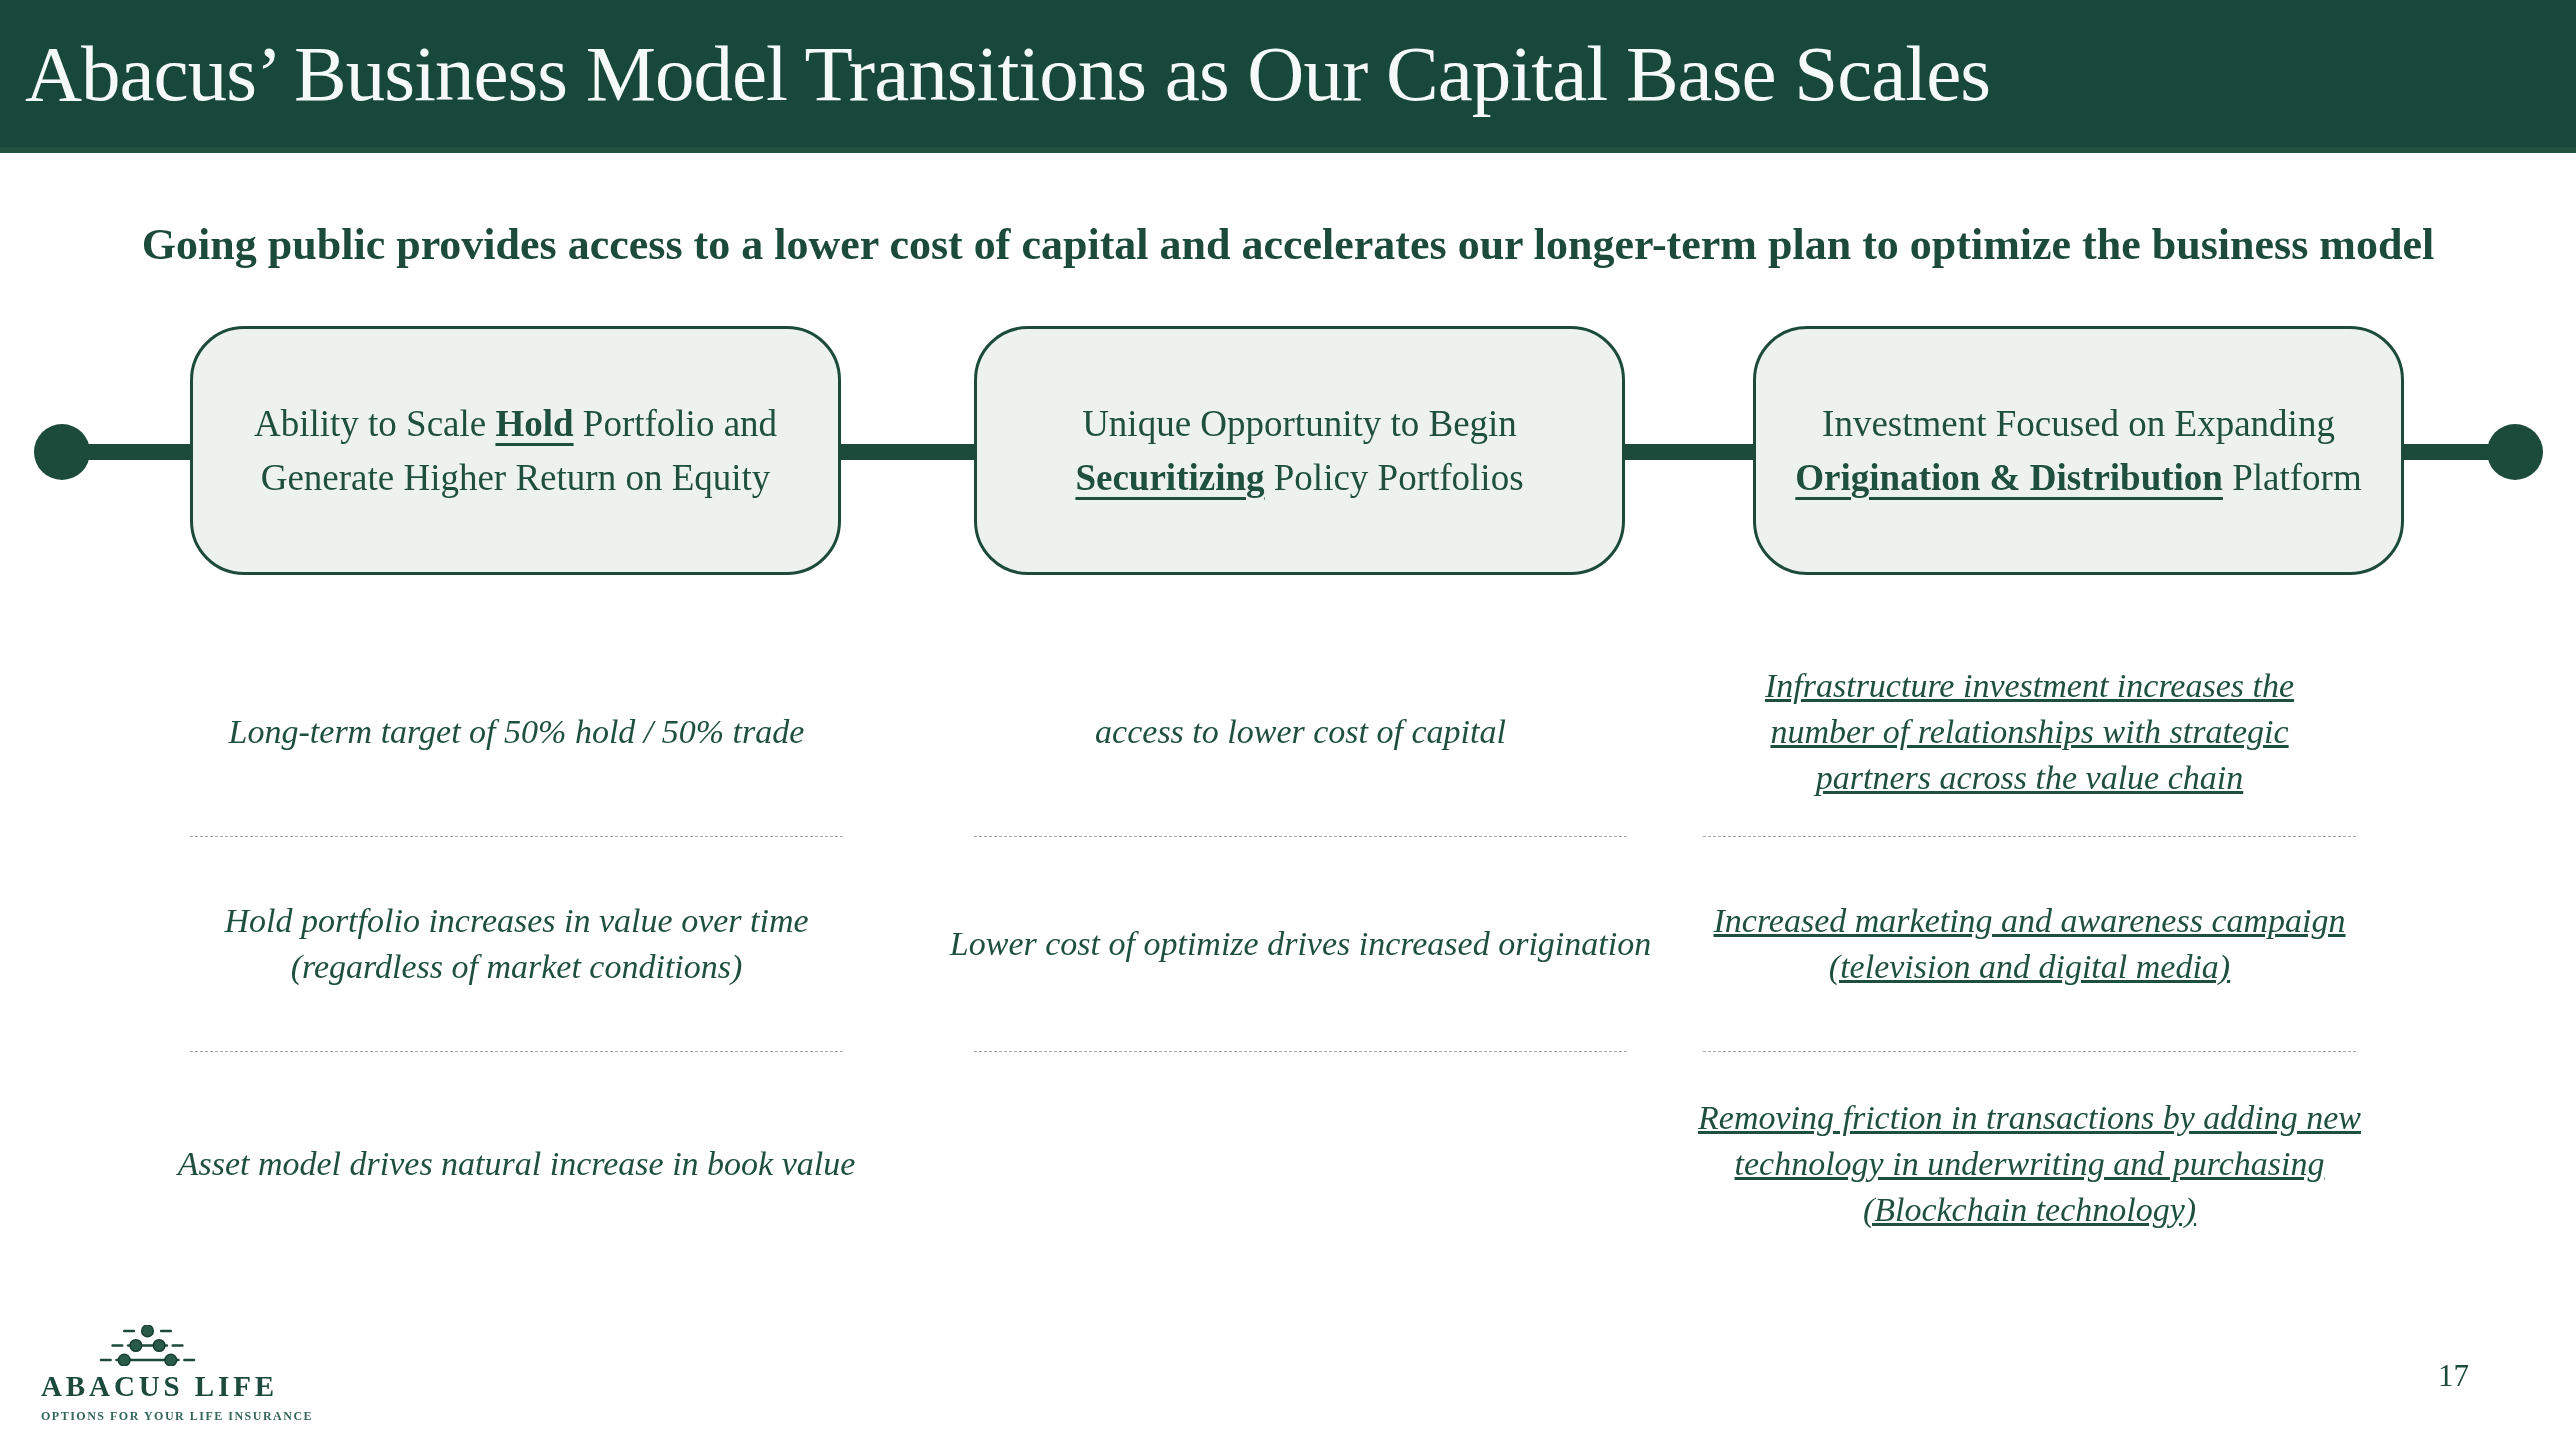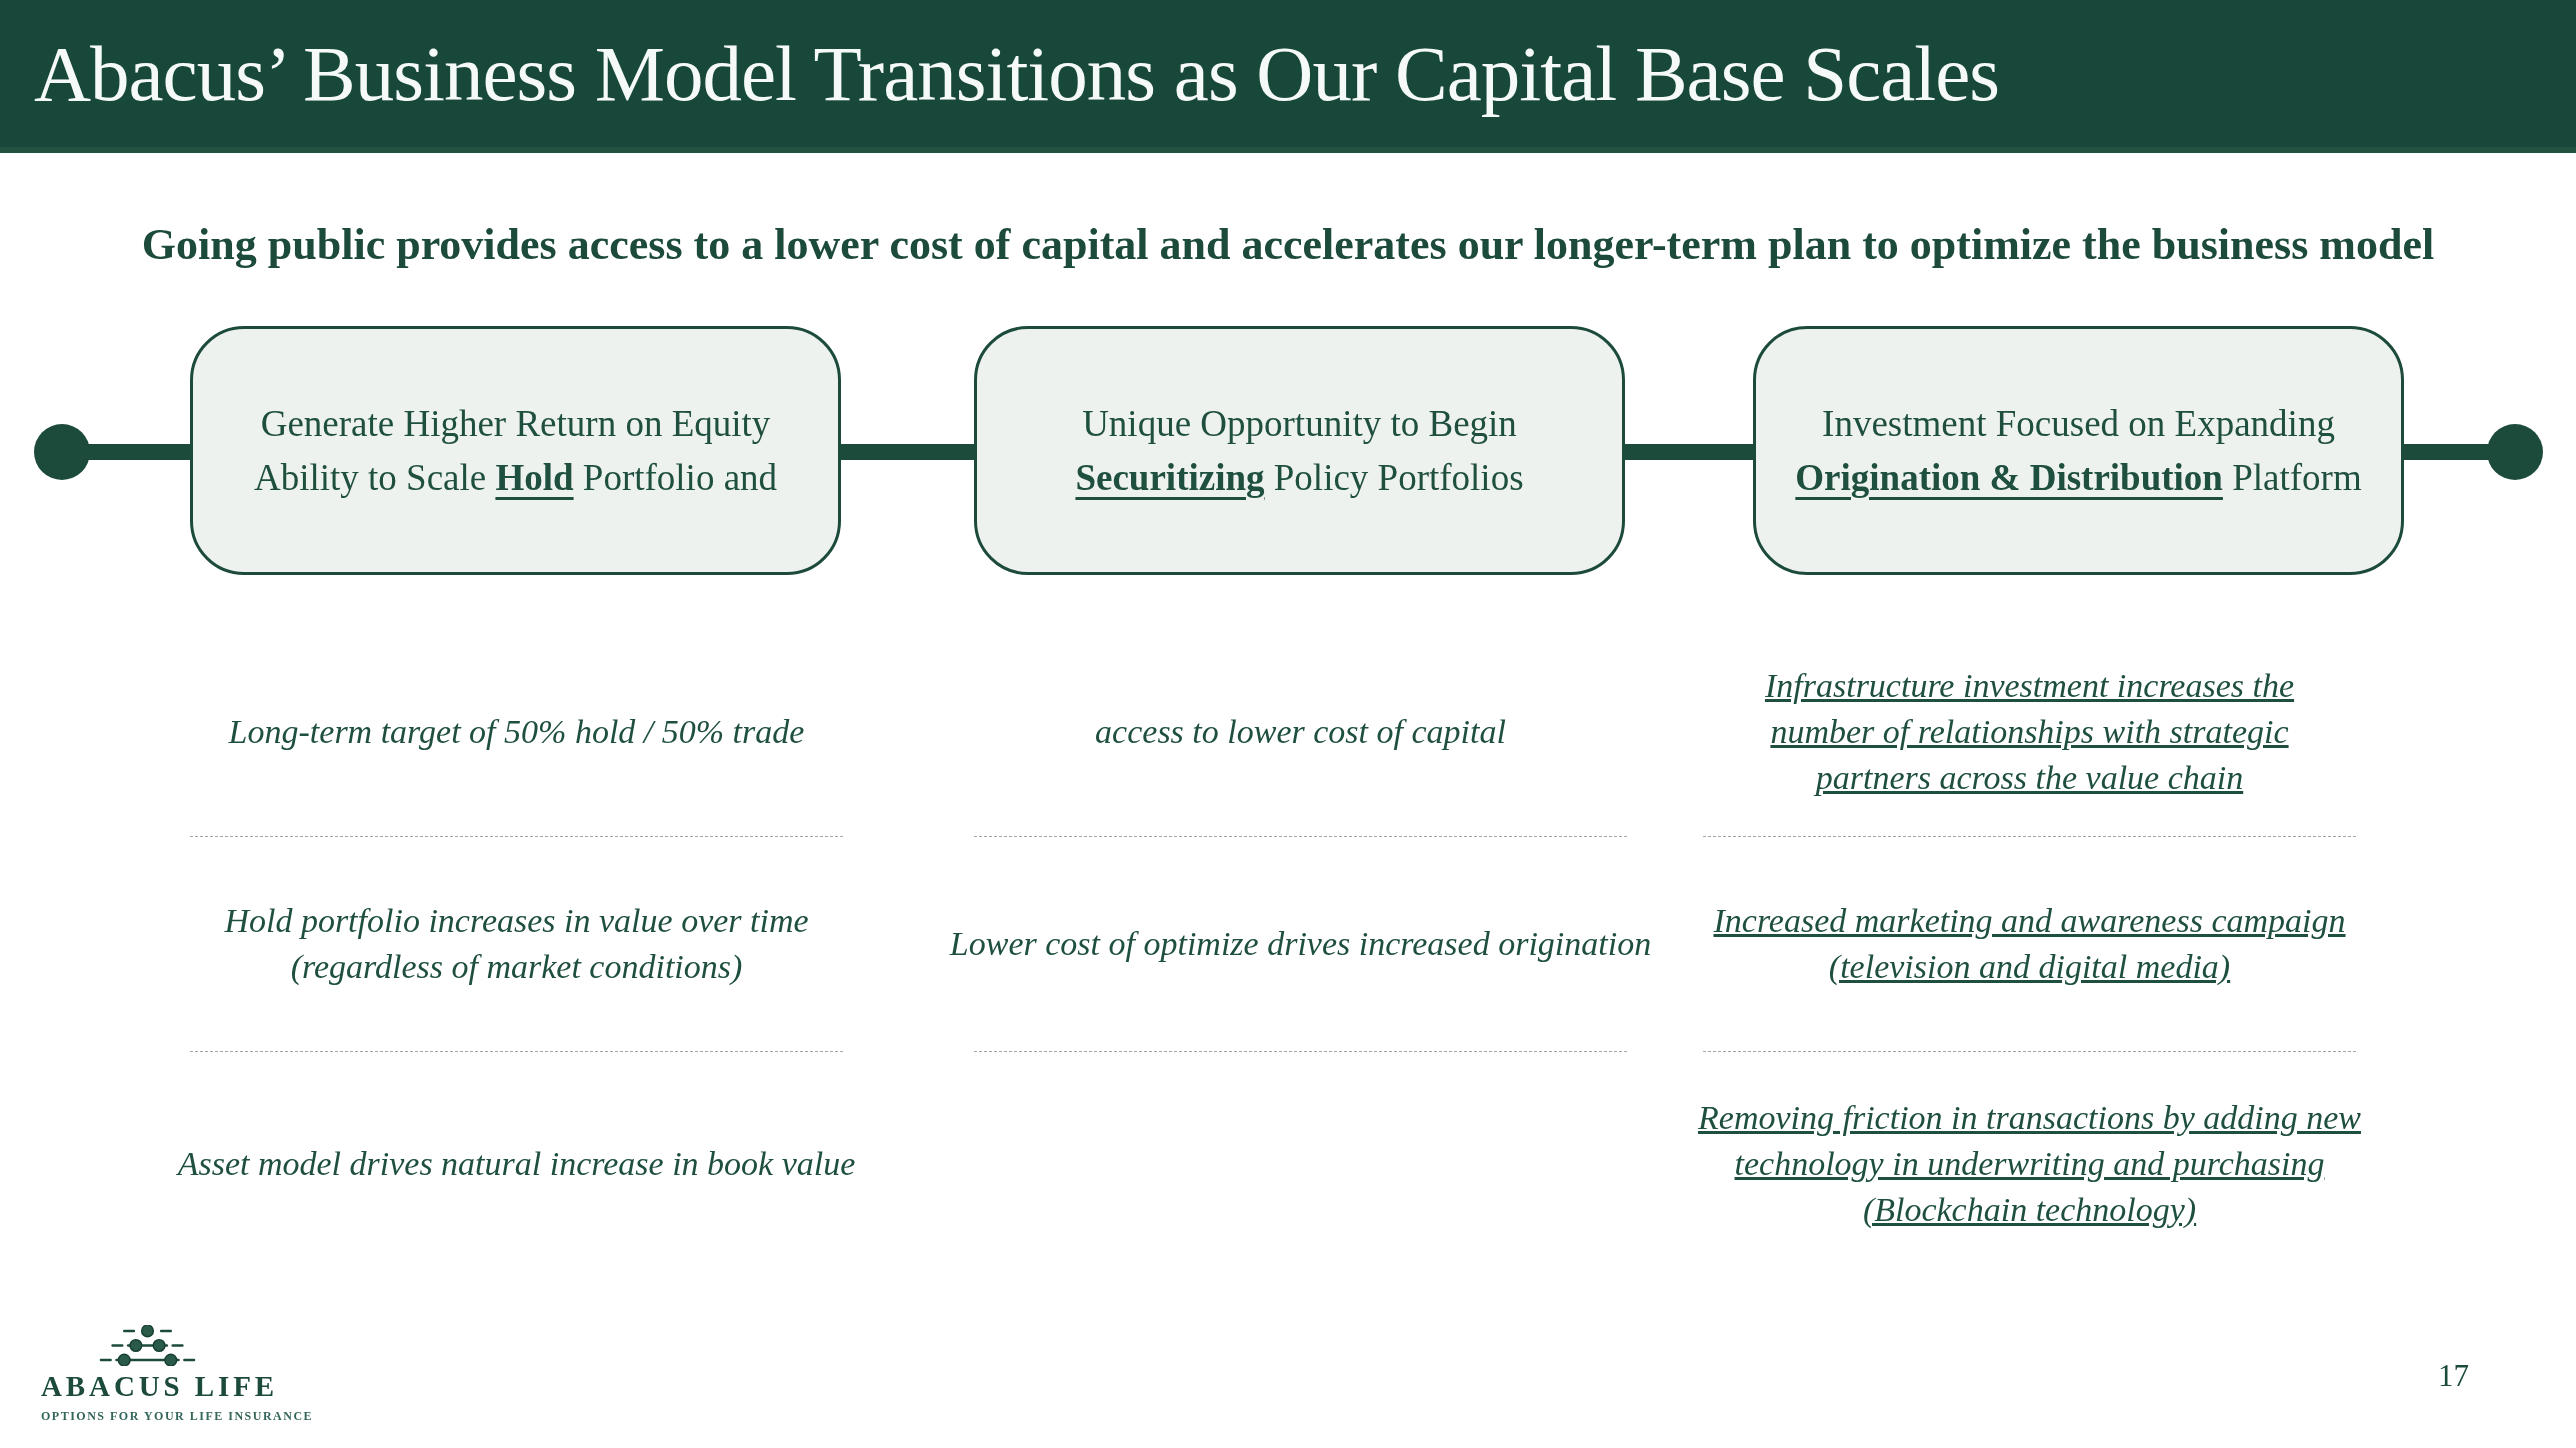--- a/index.html
+++ b/index.html
@@ -6,21 +6,21 @@
   html,body { background:#ffffff; }
   .slide {
     position:relative; width:2576px; height:1449px; background:#ffffff;
     font-family:"Liberation Serif", serif; overflow:hidden; color:#1E4F3F;
   }
 
   
   .header {
     position:absolute; left:0; top:0; width:2576px; height:153px;
     background:#174839; border-bottom:6.8px solid #20523F;
-    display:flex; align-items:center; padding-left:34px;
+    display:flex; align-items:center; padding-left:25px;
   }
   .title {
     color:#F5F9F7; font-size:79px; font-weight:normal; letter-spacing:-1px;
     white-space:nowrap;
   }
 
   
   .subtitle {
     position:absolute; top:199px; left:0; width:2576px; text-align:center;
     font-size:44px; font-weight:bold; color:#1C4A3B; white-space:nowrap;margin-top:20px;
@@ -77,22 +77,22 @@
   </div>
 
   <div class="subtitle">Going public provides access to a lower cost of capital and accelerates our longer-term plan to optimize the business model</div>
 
   <div>
     <div class="track"></div>
     <div class="dot dot-left"></div>
     <div class="dot dot-right"></div>
 
     <div class="stage-box stage-1">
+      <span class="stage-line"><span>Ability to Scale </span><span class="emph">Hold</span><span> Portfolio and</span></span>
       <span class="stage-line"><span>Generate Higher Return on Equity</span><span class="emph"></span><span></span></span>
-      <span class="stage-line"><span>Ability to Scale </span><span class="emph">Hold</span><span> Portfolio and</span></span>
     </div>
 
     <div class="stage-box stage-2">
       <span class="stage-line"><span>Unique Opportunity to Begin</span><span class="emph"></span><span></span></span>
       <span class="stage-line"><span></span><span class="emph">Securitizing</span><span> Policy Portfolios</span></span>
     </div>
 
     <div class="stage-box stage-3">
       <span class="stage-line"><span>Investment Focused on Expanding</span><span class="emph"></span><span></span></span>
       <span class="stage-line"><span></span><span class="emph">Origination &amp; Distribution</span><span> Platform</span></span>

